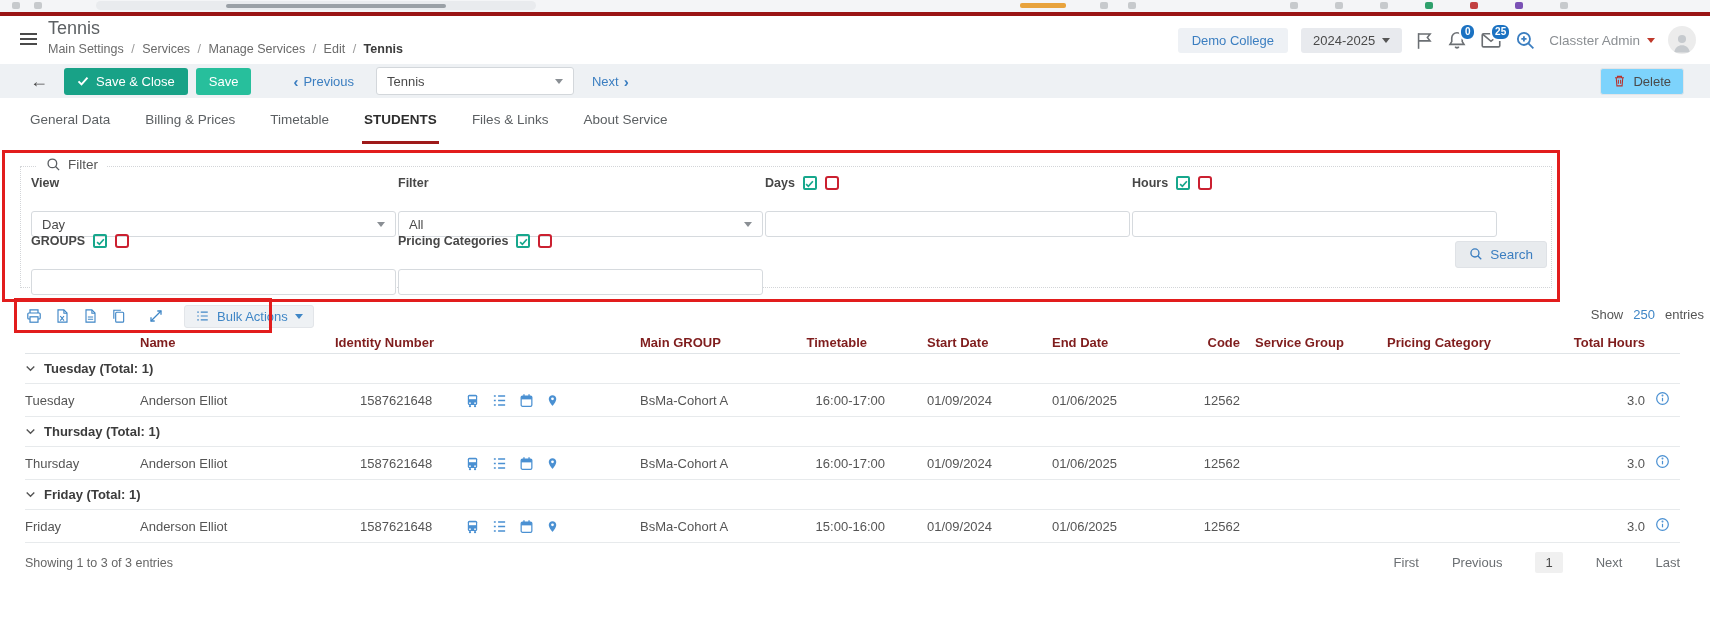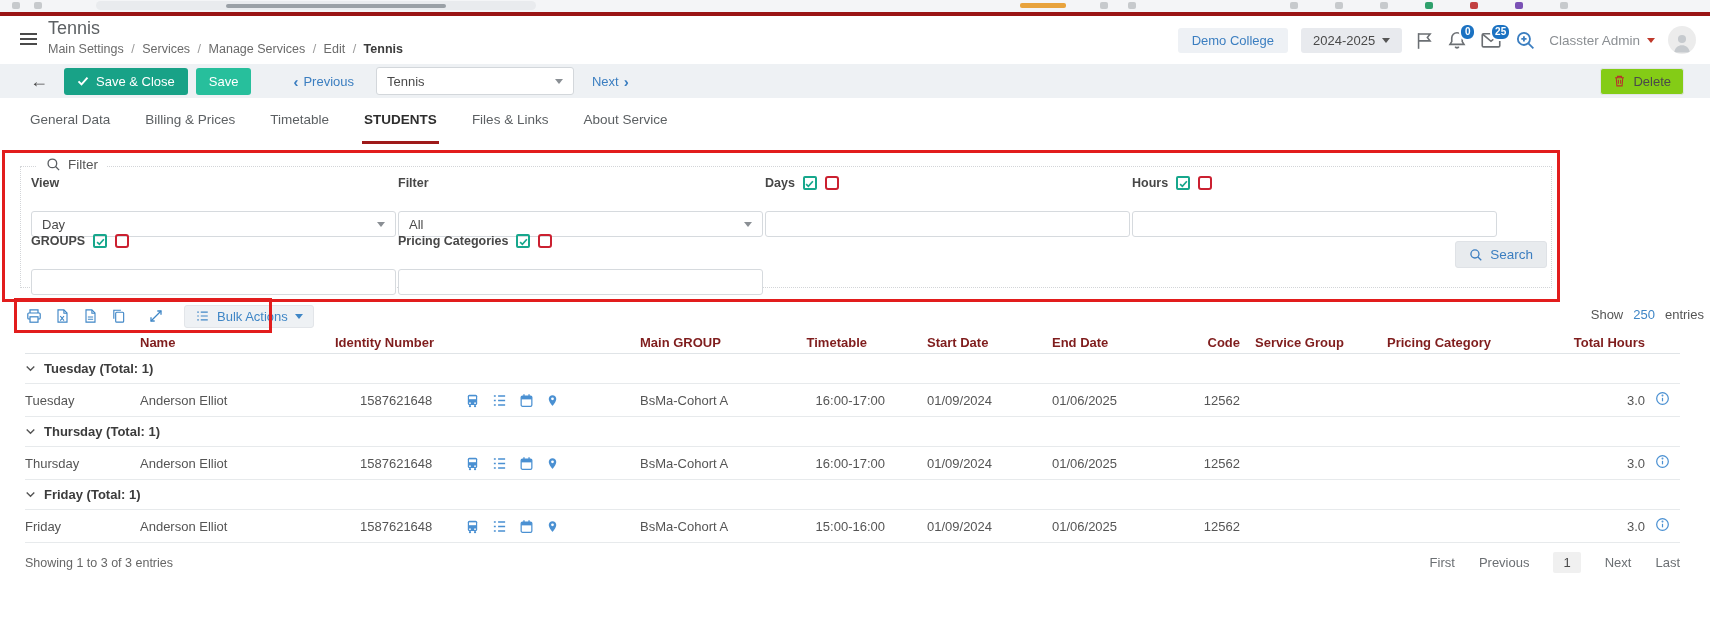--- a/index.html
+++ b/index.html
@@ -42,41 +42,41 @@
   .btn-teal { border:none; color:#fff; border-radius:3px; padding:6px 13px; font-size:13px; cursor:pointer; display:flex; align-items:center; gap:7px; font-family:inherit; }
   .btn-saveclose { background:#18a287; margin-right:8px; }
   .btn-save { background:#27bf9c; }
   .link-blue { color:#3b7ec0; cursor:pointer; font-size:13px; display:flex; align-items:center; gap:5px; }
   .lnk-prev { margin-left:42px; }
   .chev { font-weight:bold; font-size:15px; line-height:1; }
   .select-box { width:198px; height:28px; background:#fff; border:1px solid #d3d7db; border-radius:3px; margin-left:22px; display:flex; align-items:center; justify-content:space-between; padding:0 10px; color:#4a4a4a; cursor:pointer; }
   .sel-caret { width:0;height:0;border-left:4px solid transparent;border-right:4px solid transparent;border-top:5px solid #8a8f94; }
   .lnk-next { margin-left:18px; }
   .ab-spacer { flex:1; }
-  .btn-delete { background:#84cc16; border:1px solid #e2e5e8; border-radius:3px; padding:5px 12px; color:#4a4a4a; font-size:13px; cursor:pointer; display:flex; align-items:center; gap:7px; font-family:inherit; }
+  .btn-delete { background:#7dd3fc; border:1px solid #e2e5e8; border-radius:3px; padding:5px 12px; color:#4a4a4a; font-size:13px; cursor:pointer; display:flex; align-items:center; gap:7px; font-family:inherit; }
   .btn-delete svg { color:#b8312c; }
 
   
   .tabs { position:absolute; top:98px; left:0; width:100%; height:46px; background:#fff; display:flex; gap:31px; padding-left:28px; }
   .tab { height:100%; display:flex; align-items:center; color:#5c6063; font-size:13.5px; cursor:pointer; border-bottom:3px solid transparent; padding:16px 2px; }
   .tab.active { color:#2e2e2e; font-weight:bold; border-bottom-color:#9e1a1a; }
 
   
   .filter-fieldset { position:absolute; top:166px; left:20px; width:1532px; height:122px; border:1px dotted #d3d5d8; }
   .filter-legend { position:absolute; top:-10px; left:16px; background:#fff; padding:0 9px; display:flex; align-items:center; gap:7px; color:#555; font-size:13.5px; }
   .filter-legend svg { color:#5a5e62; }
   .f-row { position:absolute; left:10px; display:grid; grid-template-columns:365px 365px 365px 365px; column-gap:2px; }
   .f-row1 { top:8px; }
   .f-row2 { top:66px; }
   .f-label { font-weight:bold; font-size:12.5px; color:#474747; display:flex; align-items:center; gap:8px; height:16px; }
   .f-input, .f-select { height:26px; border:1px solid #d6dade; border-radius:3px; background:#fff; margin-top:20px; width:100%; display:flex; align-items:center; justify-content:space-between; padding:0 10px; color:#4a4a4a; }
   .chk { display:inline-flex; width:14px; height:14px; border-radius:2px; align-items:center; justify-content:center; cursor:pointer; }
   .chk-green { border:2px solid #17a78c; }
   .chk-red { border:2px solid #cb2030; border-radius:3px; }
-  .btn-search { position:absolute; right:4px; top:74px; background:#e8ebee; border:1px solid #dfe2e6; border-radius:3px; color:#3b7ec0; font-size:13.5px; padding:5px 13px; cursor:pointer; display:flex; align-items:center; gap:7px; font-family:inherit; }
+  .btn-search { position:absolute; right:4px; top:74px; background:#e8ebee; border:1px solid #dfe2e6; border-radius:3px; color:#3b7ec0; font-size:13.5px; padding:5px 13px; cursor:pointer; display:flex; gap:7px; font-family:inherit; }
 
   
   .anno { position:absolute; border:3px solid #e21d1d; pointer-events:none; z-index:40; }
   .anno-filter { left:2px; top:150px; width:1558px; height:152px; }
   .anno-bulk { left:14px; top:298px; width:258px; height:35px; }
 
   
   .grid-toolbar { position:absolute; top:300px; left:0; width:100%; height:32px; display:flex; align-items:center; padding-left:26px; }
   .gt-icon { color:#3f86c6; display:inline-flex; margin-right:13px; cursor:pointer; }
   .gt-icon.expand { margin-left:9px; margin-right:0; }
@@ -104,21 +104,21 @@
   .c.code, .h.code { text-align:right; }
   .c.sgroup, .h.sgroup { padding-left:15px; }
   .c.pcat, .h.pcat { padding-left:37px; }
   .c.thours, .h.thours { text-align:right; }
   .c.info { text-align:center; }
   .c.info span { color:#4a90d2; display:inline-flex; cursor:pointer; }
 
   
   .tfooter { position:absolute; top:552px; left:25px; right:30px; display:flex; justify-content:space-between; align-items:center; }
   .summary { font-size:12.5px; color:#666; }
-  .pagination { display:flex; align-items:center; gap:24px; font-size:13px; color:#6b6f73; }
+  .pagination { display:flex; align-items:center; gap:33px; font-size:13px; color:#6b6f73; }
   .pagination span { cursor:pointer; }
   .page-current { background:#f0f0f0; padding:3px 10px; border-radius:2px; color:#4a4a4a; }
 </style>
 </head>
 <body>
 
 <div id="screen">
 
   <div class="browser-strip">
     <span class="bs-dot" style="left:12px"></span>

